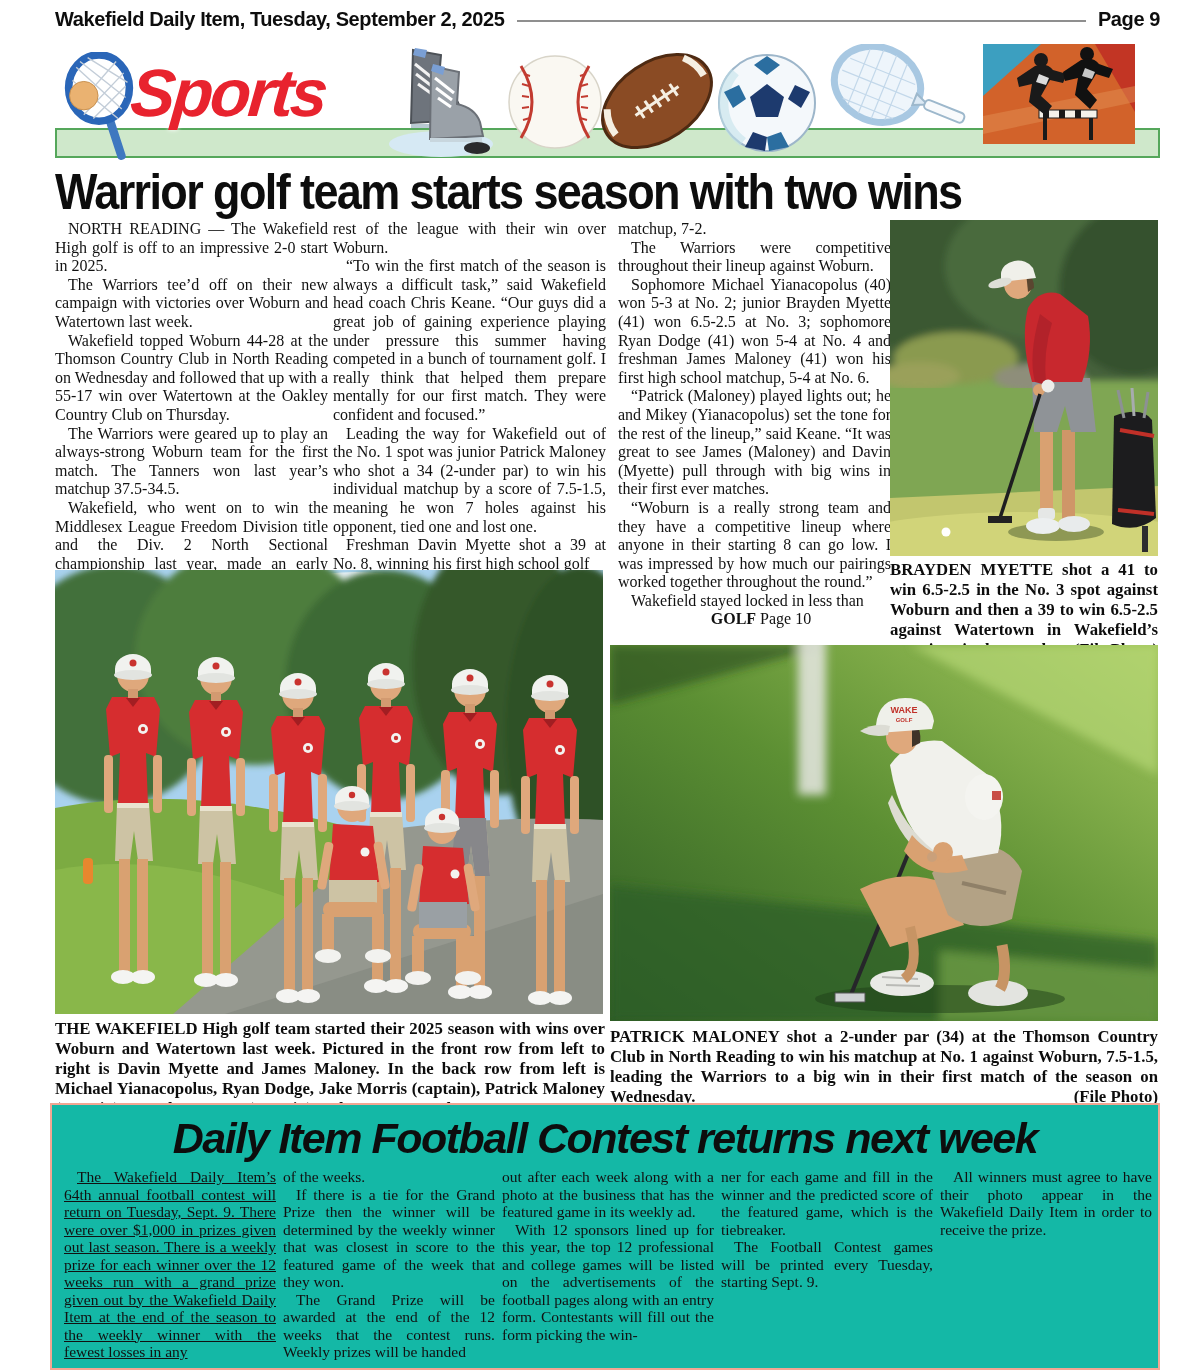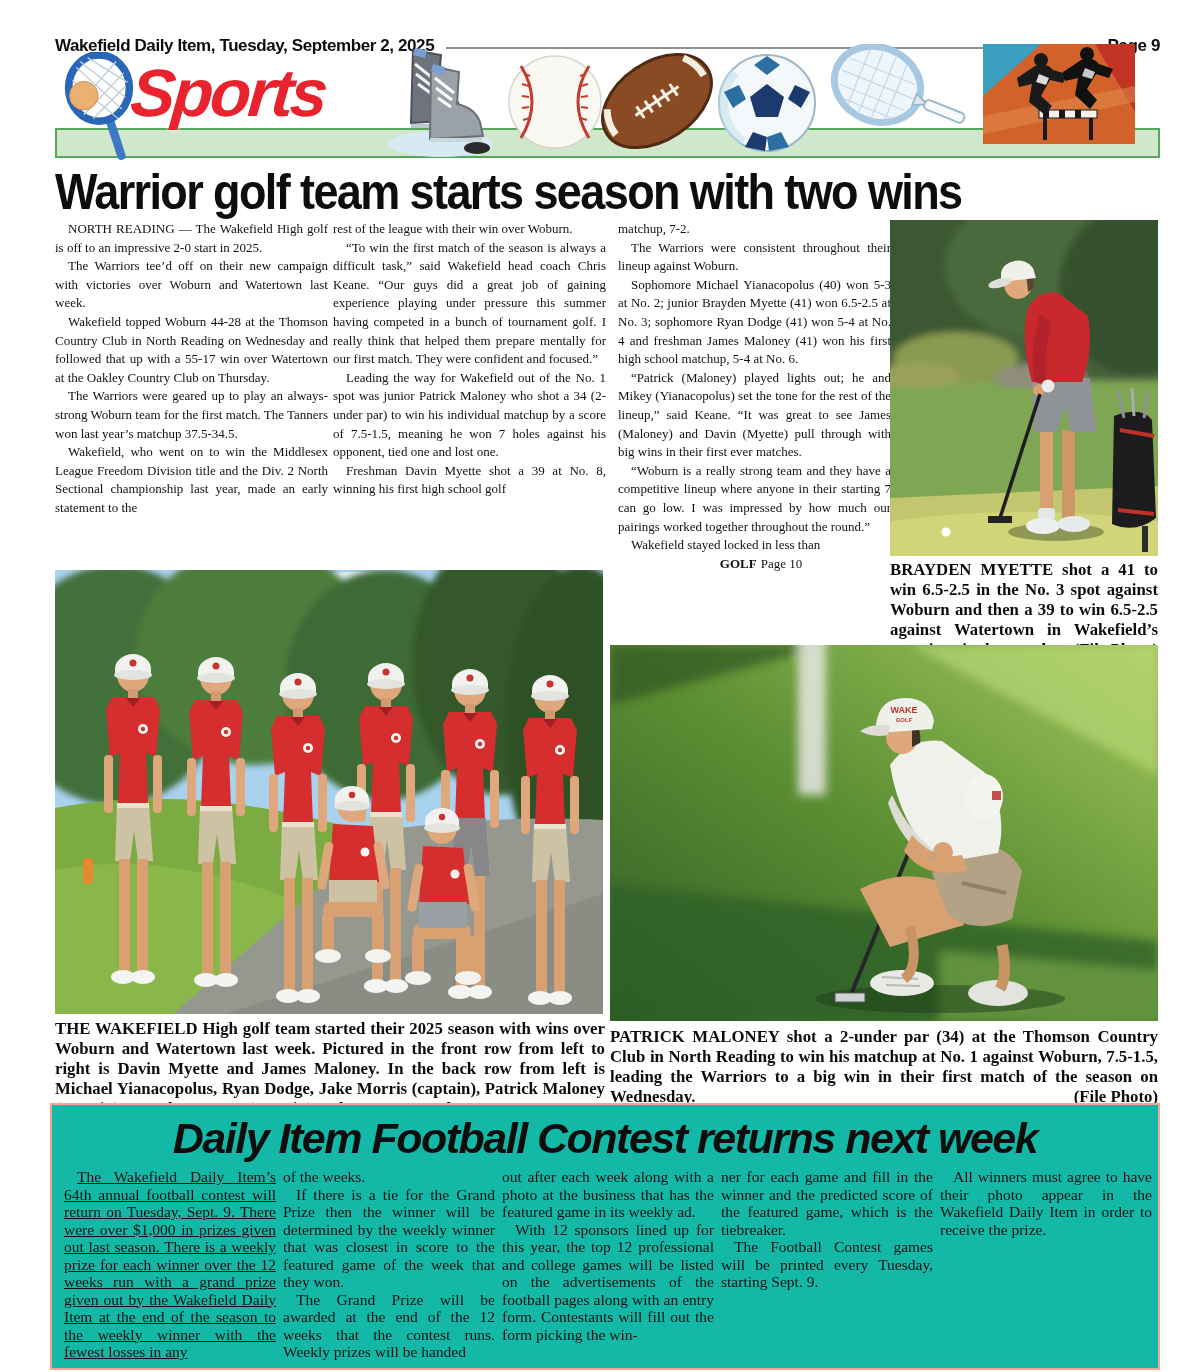--- a/index.html
+++ b/index.html
@@ -2,38 +2,38 @@
 <html><head>
 <meta charset="utf-8">
 <style>
   * { margin:0; padding:0; box-sizing:border-box; }
   body { background:#fff; }
   .page { position:relative; width:1200px; height:1372px; background:#fff; overflow:hidden;
           font-family:"Liberation Serif", serif; color:#111; }
 
   
   .masthead { position:absolute; left:55px; top:8px; width:1105px; display:flex; align-items:center; gap:12px;
-              font-family:"Liberation Sans", sans-serif; font-weight:bold; font-size:17px; letter-spacing:-0.4px; color:#0d0d0d;margin-top:28px;}
+              font-family:"Liberation Sans", sans-serif; font-weight:bold; font-size:20px; letter-spacing:-0.4px; color:#0d0d0d;}
   .masthead .rule { flex:1; height:2px; background:#8f8f8f; margin-top:3px; }
 
   
   .banner { position:absolute; left:55px; top:44px; width:1105px; height:114px; }
   .band { position:absolute; left:0; right:0; bottom:0; height:30px; background:#cfe8cb; border:2px solid #55a75b; }
   .sports-title { position:absolute; left:76px; top:10px; font-family:"Liberation Sans", sans-serif;
                   font-weight:bold; font-style:italic; font-size:67px; letter-spacing:-3px; color:#e8232e;
                   transform:skewX(-5deg); text-shadow:0 0 4px #ffffff; }
   .bicon { position:absolute; }
 
   
   .headline { position:absolute; left:55px; top:164px; width:1105px; font-family:"Liberation Sans", sans-serif;
               font-weight:bold; font-size:45px; letter-spacing:-1.6px; color:#0d0d0d; white-space:nowrap;
               transform:scaleY(1.1); transform-origin:left top; }
 
   
-  .bodycol { position:absolute; top:220px; width:273px; font-size:13px; line-height:18.6px; text-align:justify; overflow:hidden; }
+  .bodycol { position:absolute; top:220px; width:273px; font-size:16px; line-height:18.6px; text-align:justify; overflow:hidden; }
   #c1 { left:55px;  height:350px; }
   #c2 { left:333px; height:350px; }
   #c3 { left:618px; height:416px; }
   .bodycol p { margin:0; text-indent:13px; }
   .bodycol p.noind { text-indent:0; }
   .jump { text-align:center; margin-top:4px; text-indent:0; }
   .jump .g { font-weight:bold; }
   .jump .pg { margin-left:4px; }
 
   
@@ -160,24 +160,24 @@
     <p>Wakefield, who went on to win the Middlesex League Freedom Division title and the Div. 2 North Sectional championship last year, made an early statement to the</p>
   </div>
   <div class="bodycol" id="c2">
     <p class="noind">rest of the league with their win over Woburn.</p>
     <p>“To win the first match of the season is always a difficult task,” said Wakefield head coach Chris Keane. “Our guys did a great job of gaining experience playing under pressure this summer having competed in a bunch of tournament golf. I really think that helped them prepare mentally for our first match. They were confident and focused.”</p>
     <p>Leading the way for Wakefield out of the No. 1 spot was junior Patrick Maloney who shot a 34 (2-under par) to win his individual matchup by a score of 7.5-1.5, meaning he won 7 holes against his opponent, tied one and lost one.</p>
     <p>Freshman Davin Myette shot a 39 at No. 8, winning his first high school golf</p>
   </div>
   <div class="bodycol" id="c3">
     <p class="noind">matchup, 7-2.</p>
-    <p>The Warriors were consistent throughout their lineup against Woburn.</p>
+    <p>The Warriors were competitive throughout their lineup against Woburn.</p>
     <p>Sophomore Michael Yianacopolus (40) won 5-3 at No. 2; junior Brayden Myette (41) won 6.5-2.5 at No. 3; sophomore Ryan Dodge (41) won 5-4 at No. 4 and freshman James Maloney (41) won his first high school matchup, 5-4 at No. 6.</p>
     <p>“Patrick (Maloney) played lights out; he and Mikey (Yianacopolus) set the tone for the rest of the lineup,” said Keane. “It was great to see James (Maloney) and Davin (Myette) pull through with big wins in their first ever matches.</p>
-    <p>“Woburn is a really strong team and they have a competitive lineup where anyone in their starting 7 can go low. I was impressed by how much our pairings worked together throughout the round.”</p>
+    <p>“Woburn is a really strong team and they have a competitive lineup where anyone in their starting 8 can go low. I was impressed by how much our pairings worked together throughout the round.”</p>
     <p>Wakefield stayed locked in less than</p>
     <p class="jump">
       <span class="g">GOLF</span><span class="pg">Page 10</span>
     </p>
   </div>
 
   <div class="photo" id="photo-brayden">
     <svg width="268" height="336" viewBox="0 0 268 336">
       <defs>
           <filter id="b2">

